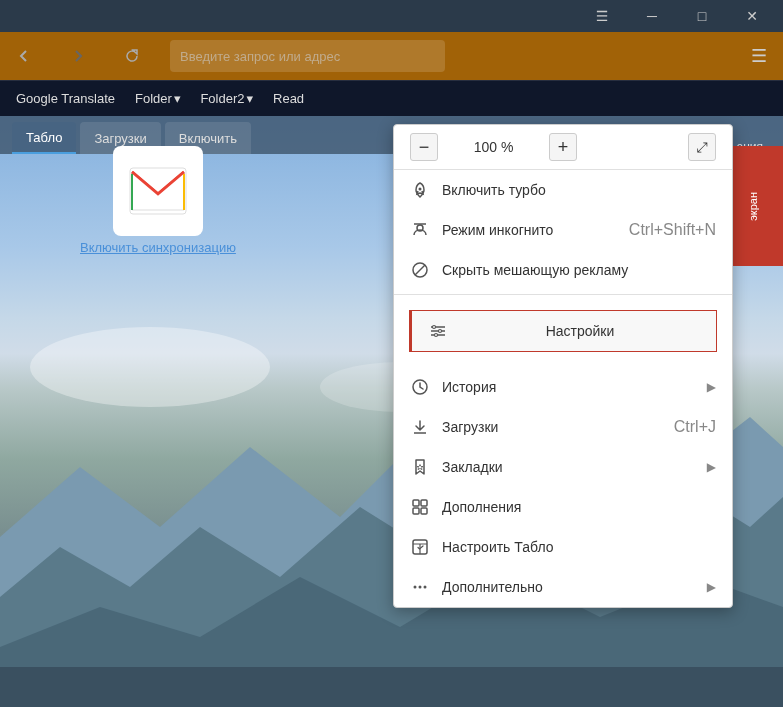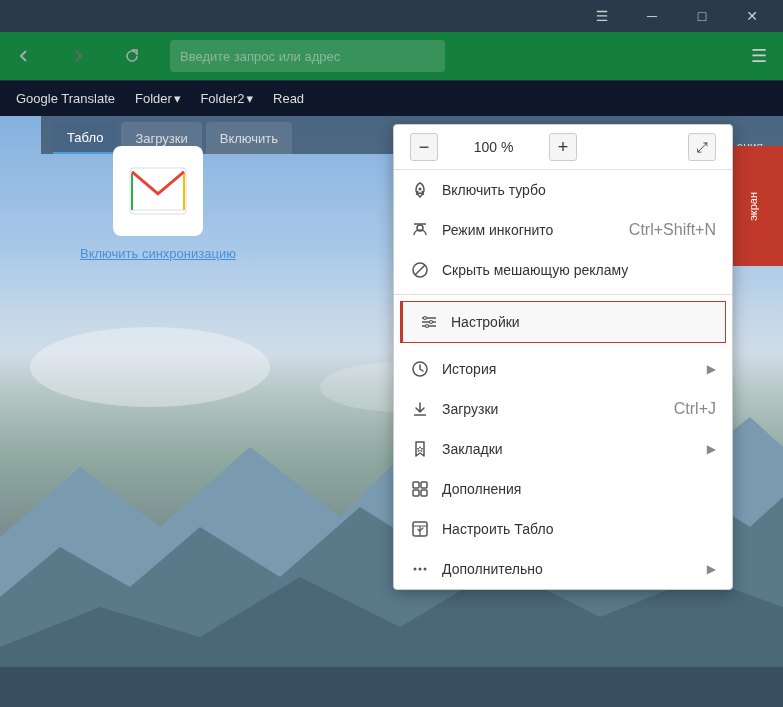--- a/index.html
+++ b/index.html
@@ -57,21 +57,21 @@
       color: #ccc;
       font-size: 14px;
       cursor: pointer;
       background: transparent;
       border: none;
     }
 
     
     .nav-bar {
       height: 48px;
-      background: #15803d;
+      background: #a16207;
       display: flex;
       align-items: center;
       padding: 0 8px;
       gap: 22px;
       flex-shrink: 0;
     }
 
     .nav-btn {
       width: 32px;
       height: 32px;
@@ -161,32 +161,31 @@
       background: rgba(70,100,130,0.8);
       color: #fff;
       border-bottom: 2px solid #4a9ede;
     }
 
     
     .content-area {
       flex: 1;
       position: relative;
       overflow: hidden;
-      padding-left: 41px;
     }
 
     
     .gmail-area {
       position: absolute;
       top: 30px;
       left: 80px;
       display: flex;
       flex-direction: column;
       align-items: center;
-      gap: 10px;
+      gap: 4px;
     }
 
     .gmail-icon-box {
       width: 90px;
       height: 90px;
       background: white;
       border-radius: 8px;
       display: flex;
       align-items: center;
       justify-content: center;
@@ -288,21 +287,22 @@
       padding: 10px 16px;
       cursor: pointer;
       gap: 12px;
       position: relative;
     }
 
     .menu-item.highlighted {
       background: #f0f0f0;
       border: 1px solid #c0392b;
       border-left: 3px solid #c0392b;
-      margin: 6px;
+      margin: 15px;
+      text-align: center;
     }
 
     .menu-item-icon {
       width: 20px;
       height: 20px;
       display: flex;
       align-items: center;
       justify-content: center;
       color: #555;
       font-size: 16px;

